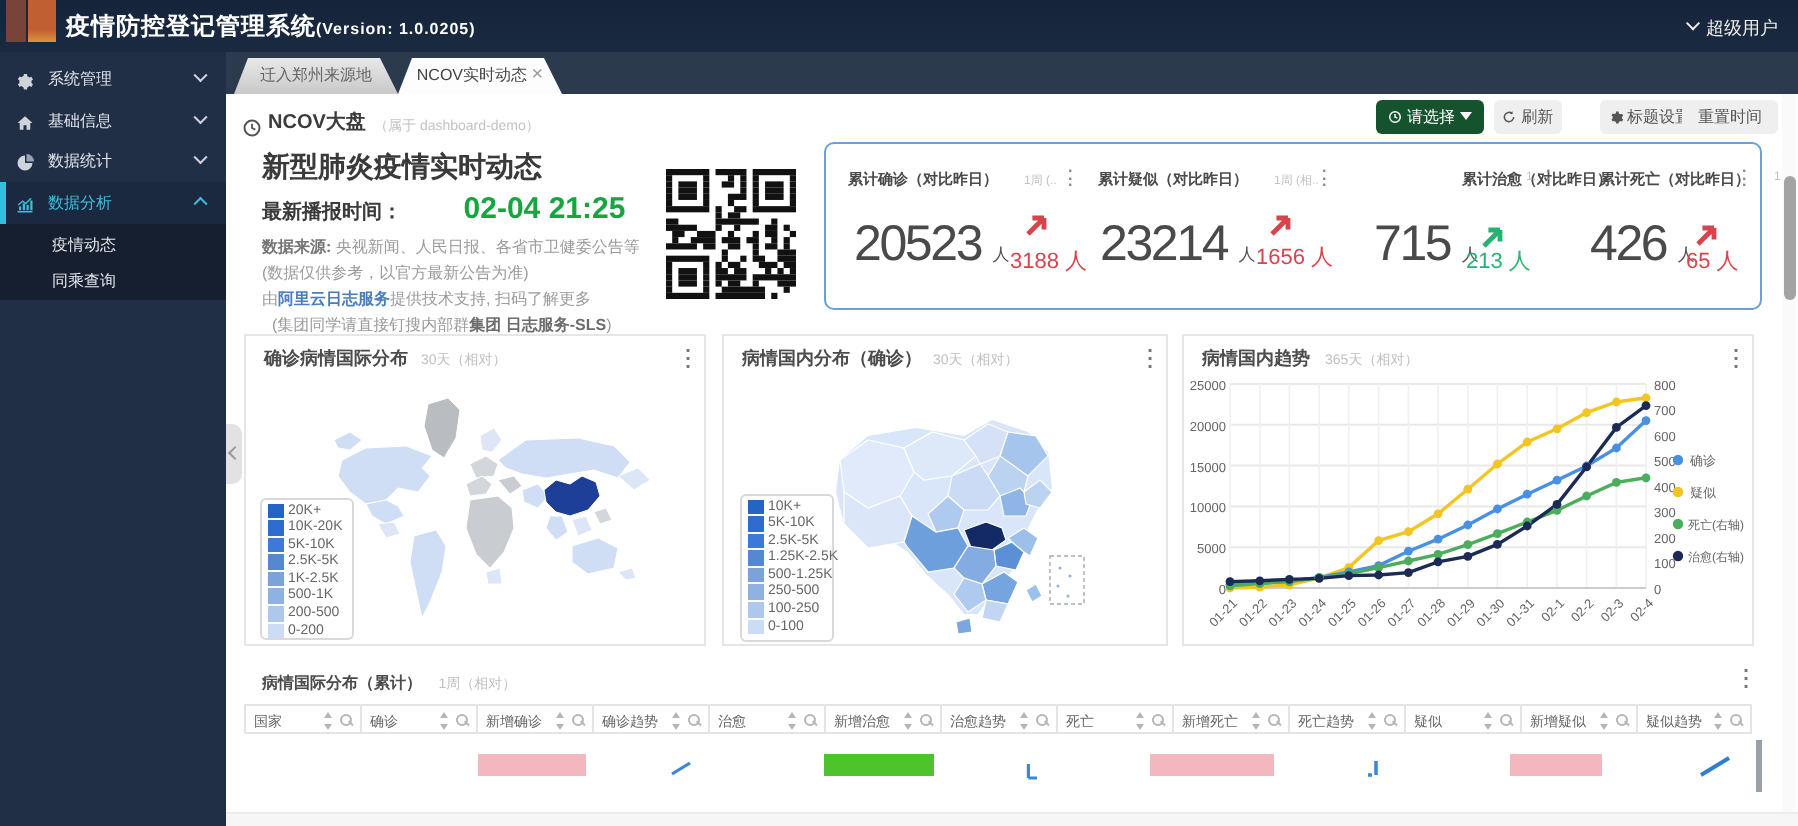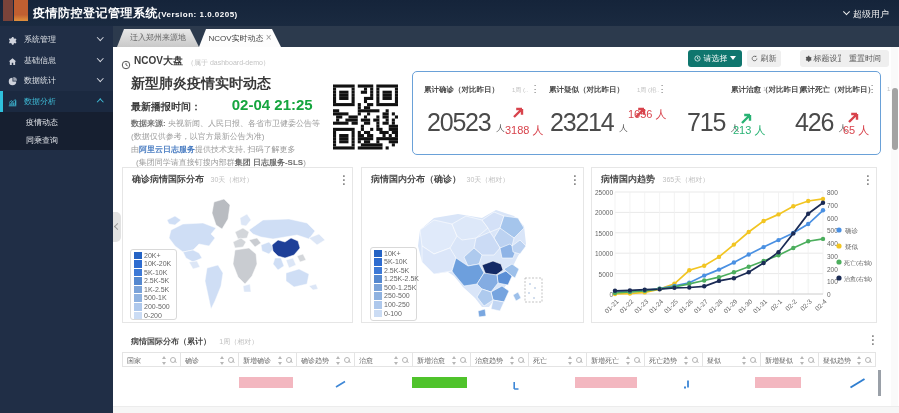--- a/index.html
+++ b/index.html
@@ -251,21 +251,21 @@
         <rect x="0.0" y="58.9" width="3.1" height="3.1"></rect>
         <rect x="18.6" y="58.9" width="3.1" height="3.1"></rect>
         <rect x="27.9" y="58.9" width="21.7" height="3.1"></rect>
         <rect x="58.9" y="58.9" width="3.1" height="3.1"></rect>
         <rect x="0.0" y="62.0" width="21.7" height="3.1"></rect>
         <rect x="24.8" y="62.0" width="24.8" height="3.1"></rect>
         <rect x="52.7" y="62.0" width="3.1" height="3.1"></rect>
       </g>
     </svg></div>
 
-<div class="hbtn" style="left:688px;width:54px;background:#0f766e;color:#fff;"><svg width="7" height="7" viewBox="0 0 24 24" style="vertical-align:-0.5px;">
+<div class="hbtn" style="left:688px;width:54px;background:#14532d;color:#fff;"><svg width="7" height="7" viewBox="0 0 24 24" style="vertical-align:-0.5px;">
       <circle cx="12" cy="12" r="9" fill="none" stroke="#fff" stroke-width="2.5"></circle>
       <path d="M12 7v5l4 2" stroke="#fff" stroke-width="2.5" fill="none"></path>
     </svg> 请选择 <span style="display:inline-block;width:0;height:0;border-left:3px solid transparent;border-right:3px solid transparent;border-top:4px solid #fff;vertical-align:1px;"></span></div>
 <div class="hbtn" style="left:747px;width:34px;"><svg width="7" height="7" viewBox="0 0 24 24" style="vertical-align:-0.5px;">
       <path d="M20 12a8 8 0 11-2.5-5.8" fill="none" stroke="#555" stroke-width="2.6"></path>
       <path d="M18 2v5h-5z" fill="#555"></path>
     </svg> 刷新</div>
 <div class="hbtn" style="left:800px;width:50px;font-family:Liberation Serif, serif;"><svg width="7" height="7" viewBox="0 0 24 24" style="vertical-align:-0.5px;">
       <path d="M12 8a4 4 0 100 8 4 4 0 000-8zm9.4 5.6l2-1.6-2-3.4-2.4 1a8 8 0 00-2.8-1.6L15.8 5h-4l-.4 2.6a8 8 0 00-2.8 1.6l-2.4-1-2 3.4 2 1.6a8 8 0 000 3.2l-2 1.6 2 3.4 2.4-1a8 8 0 002.8 1.6l.4 2.6h4l.4-2.6a8 8 0 002.8-1.6l2.4 1 2-3.4-2-1.6a8 8 0 000-3.2z" fill="#555" transform="translate(-1.9,-2.6) scale(1.05)"></path>
     </svg> 标题设置</div>
@@ -280,21 +280,21 @@
     <path d="M2 11 L10 3 M10 3 L4.2 3 M10 3 L10 8.8" stroke="#d8434c" stroke-width="2.4" fill="none"></path>
   </svg>
 <div class="st-delta red" style="left:505px;top:123px;">3188 人</div>
 <div class="st-label" style="left:549px;">累计疑似（对比昨日）</div>
 <div class="st-sub" style="left:637px;">1周 (相..</div>
 <div class="st-dots" style="left:661px;">.<br>.<br>.</div>
 <div class="st-num" style="left:550px;">23214 <span class="st-ren">人</span></div>
 <svg class="abs" style="left:634px;top:106px;" width="14" height="13" viewBox="0 0 14 13">
     <path d="M2 11 L10 3 M10 3 L4.2 3 M10 3 L10 8.8" stroke="#d8434c" stroke-width="2.4" fill="none"></path>
   </svg>
-<div class="st-delta red" style="left:628px;top:107px;">1656 人</div>
+<div class="st-delta red" style="left:628px;top:121px;">1656 人</div>
 <div class="st-label" style="left:693px;margin-left:38px;">累计治愈（对比昨日）</div>
 <div class="st-sub" style="left:763px;">1..</div>
 <div class="st-dots" style="left:773px;">.<br>.<br>.</div>
 <div class="st-num" style="left:687px;">715 <span class="st-ren">人</span></div>
 <svg class="abs" style="left:740px;top:112px;" width="14" height="13" viewBox="0 0 14 13">
     <path d="M2 11 L10 3 M10 3 L4.2 3 M10 3 L10 8.8" stroke="#27b273" stroke-width="2.4" fill="none"></path>
   </svg>
 <div class="st-delta green" style="left:733px;top:123px;">213 人</div>
 <div class="st-label" style="left:800px;">累计死亡（对比昨日）</div>
 <div class="st-sub" style="left:887px;">1..</div>

